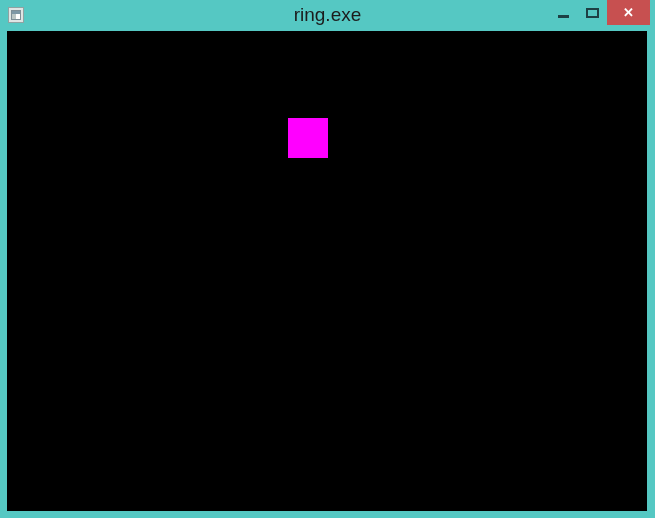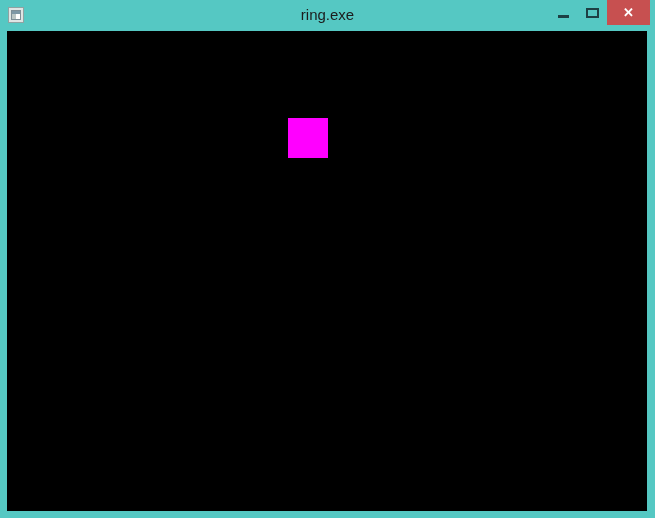--- a/index.html
+++ b/index.html
@@ -42,21 +42,21 @@
     left: 0; top: 3px; bottom: 0;
     width: 4px;
     background: #bcc7c6;
   }
   .title {
     position: absolute;
     left: 0; right: 0; top: 0;
     height: 31px;
     line-height: 30px;
     text-align: center;
-    font-size: 15px;
+    font-size: 19px;
   }
   .controls {
     position: absolute;
     top: 0; right: 5px;
     display: flex;
     align-items: flex-start;
   }
   .ctrl-btn {
     height: 25px;
     display: flex;

